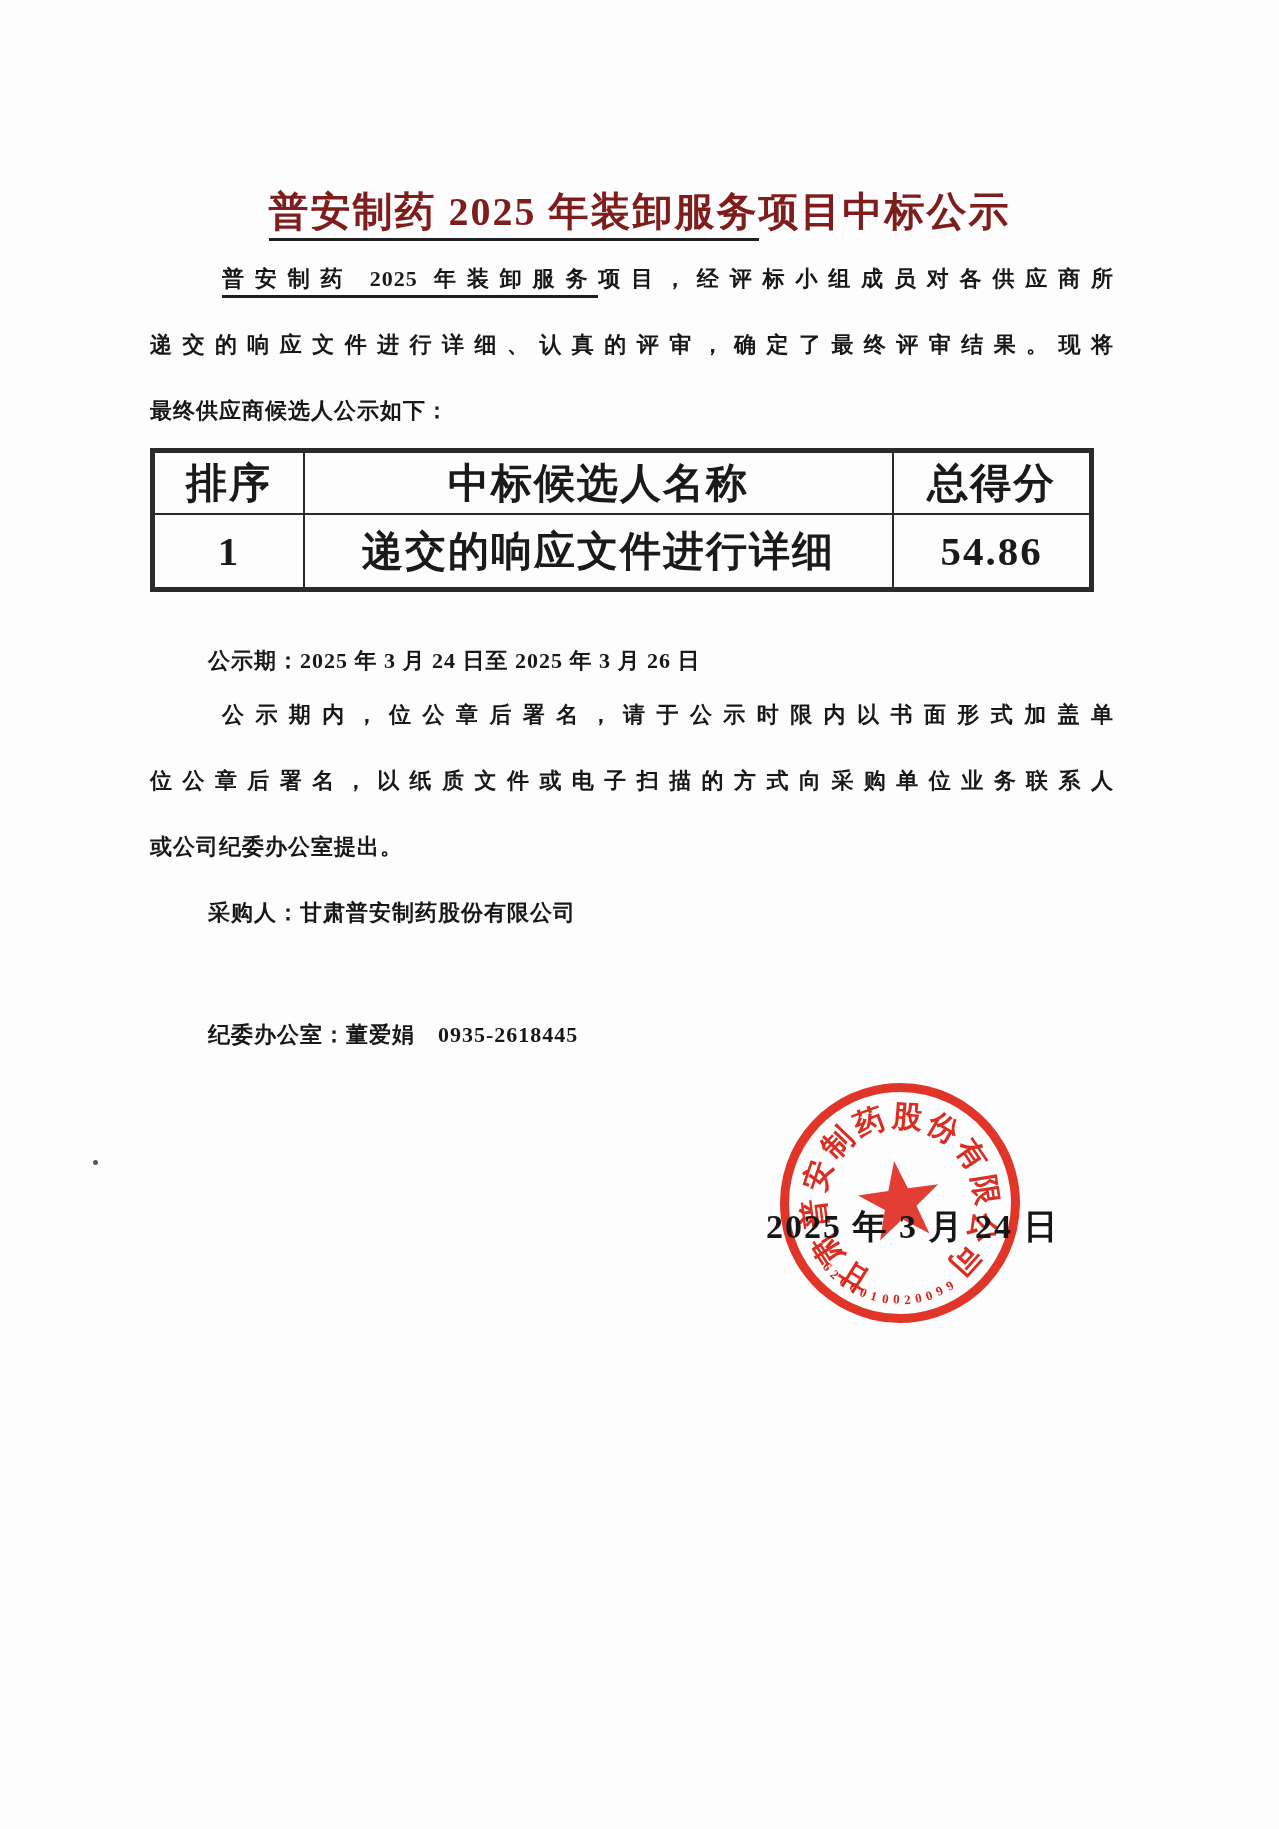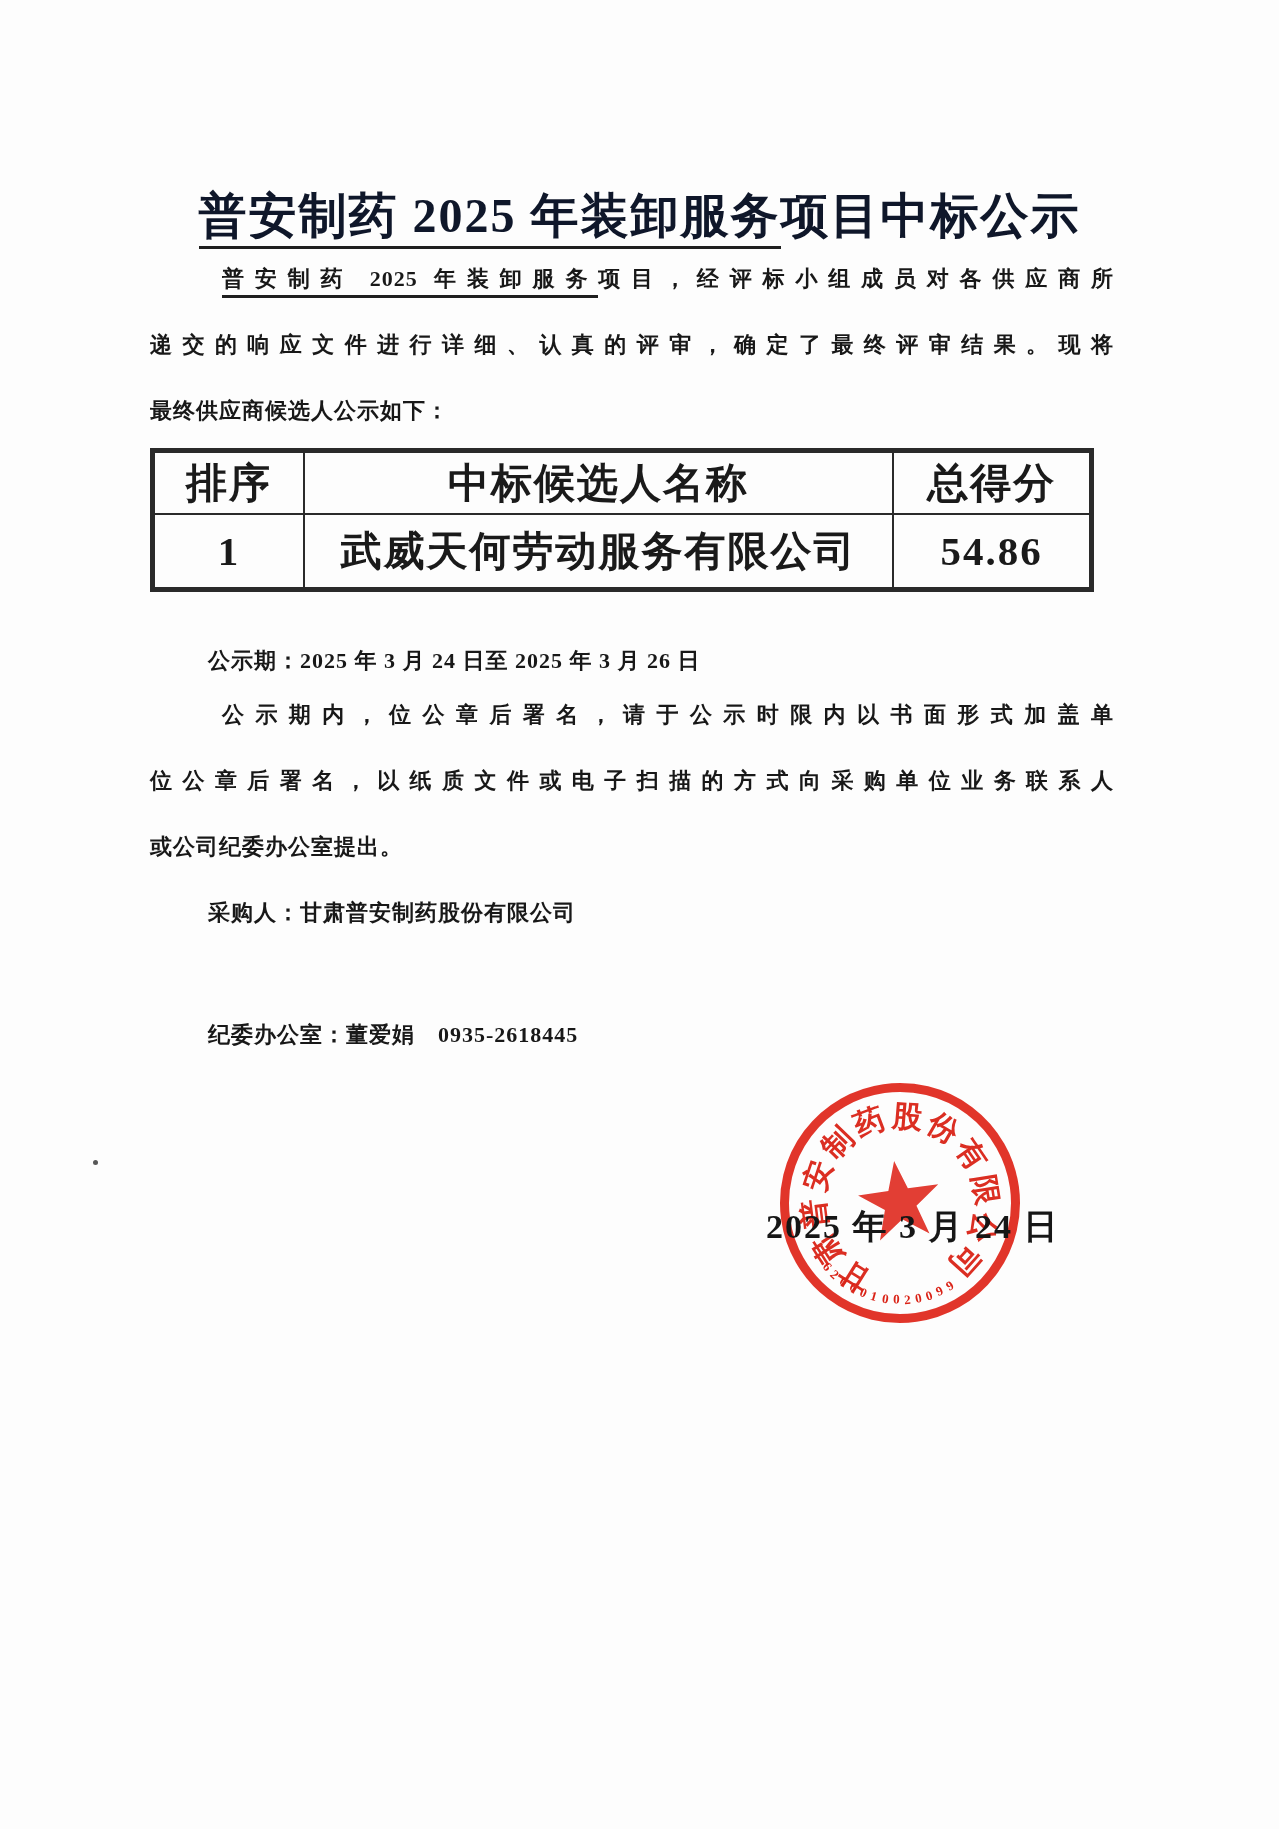--- a/index.html
+++ b/index.html
@@ -8,23 +8,23 @@
     width:1279px;height:1829px;
     background:#fdfdfd;
     font-family:"Liberation Serif","DejaVu Serif",serif;
     color:#1b1b1b;
     overflow:hidden;
   }
   .abs{position:absolute;}
   .title{
     left:0;top:184px;width:1279px;
     text-align:center;
-    font-size:48px;font-weight:bold;
+    font-size:40px;font-weight:bold;
     letter-spacing:2px;
-    color:#0f172a;
+    color:#7f1d1d;
   }
   .u{border-bottom:3px solid #1f1f1f;padding-bottom:4px;}
   .bodyline{
     left:150px;width:964px;
     font-size:22px;font-weight:bold;
     letter-spacing:1px;
     line-height:66px;
     color:#181818;
     white-space:nowrap;
   }
@@ -105,21 +105,21 @@
       <thead>
         <tr>
           <th>排序</th>
           <th>中标候选人名称</th>
           <th>总得分</th>
         </tr>
       </thead>
       <tbody>
         <tr>
           <td>1</td>
-          <td>武威天何劳动服务有限公司</td>
+          <td>递交的响应文件进行详细</td>
           <td>54.86</td>
         </tr>
       </tbody>
     </table>
   </div>
 
   <div class="abs bodyline" style="top:628px;padding-left:58px;">公示期：2025 年 3 月 24 日至 2025 年 3 月 26 日</div>
 
   <div class="abs bodyline just ind" style="top:682px;">公示期内，位公章后署名，请于公示时限内以书面形式加盖单</div>
   <div class="abs bodyline just" style="top:748px;">位公章后署名，以纸质文件或电子扫描的方式向采购单位业务联系人</div>

